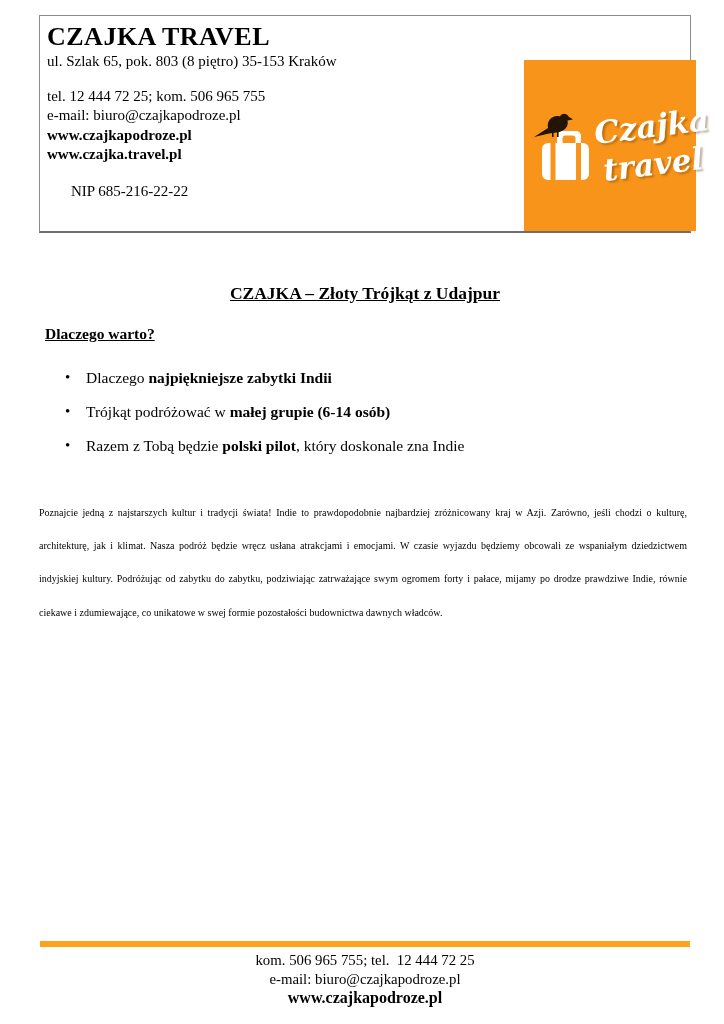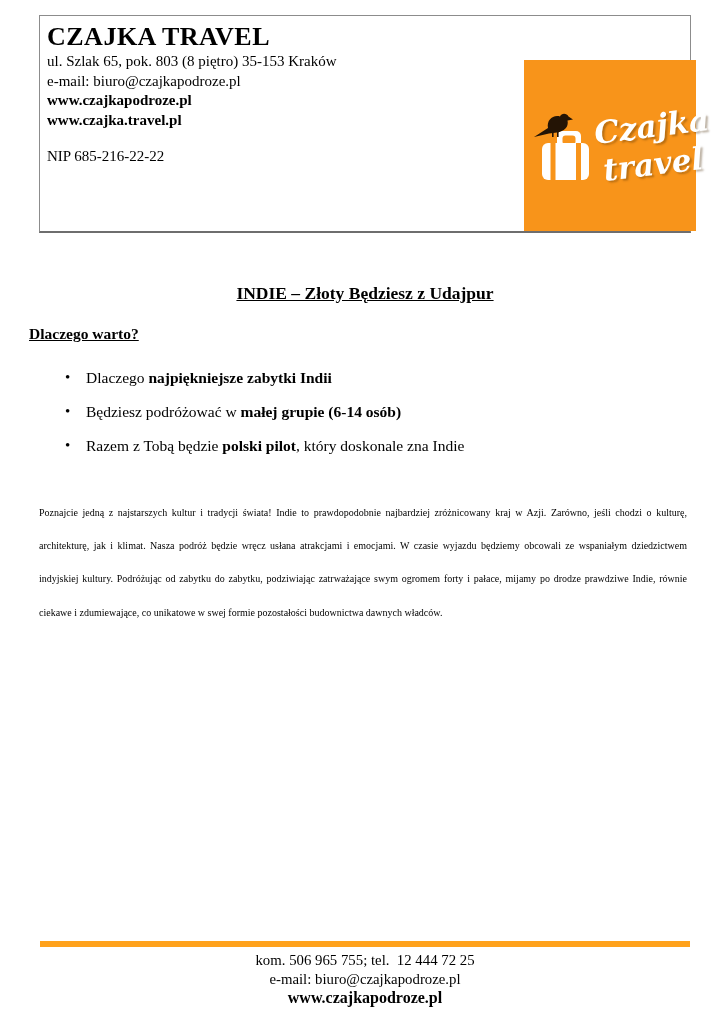--- a/index.html
+++ b/index.html
@@ -30,21 +30,21 @@
   }
   .company-name {
     font-size: 26px;
     font-weight: bold;
     line-height: 31px;
     letter-spacing: 0.5px;
   }
   .hline { font-size: 15px; line-height: 19.5px; }
   .hline.bold { font-weight: bold; }
   .gap-before { margin-top: 15px; }
-  .gap-before-lg { margin-top: 17px; }
+  .gap-before-lg { margin-top: 17px; margin-left: 24px; }
 
   
   .logo {
     position: absolute;
     left: 484px; top: 44px;
     width: 172px; height: 171px;
   }
   .logo svg { position: absolute; left: 0; top: 0; }
   .logo-word {
     position: absolute;
@@ -64,21 +64,21 @@
     position: absolute;
     left: 39px; top: 283px;
     width: 652px;
     text-align: center;
     font-size: 17.5px;
     font-weight: bold;
     text-decoration: underline;
   }
   .section-heading {
     position: absolute;
-    left: 29px; top: 325px;
+    left: 45px; top: 325px;
     font-size: 15.5px;
     font-weight: bold;
     text-decoration: underline;
   }
   .bullet-list {
     position: absolute;
     left: 41px; top: 369px;
     width: 640px;
   }
   .bullet-item {
@@ -131,20 +131,21 @@
 </style>
 </head>
 <body>
 
 <div class="page">
 
   <div class="header-box">
     <div class="header-text">
       <div class="company-name">CZAJKA TRAVEL</div>
       <div class="hline">ul. Szlak 65, pok. 803 (8 piętro) 35-153 Kraków</div>
+      <div class="hline gap-before">tel. 12 444 72 25; kom. 506 965 755</div>
       <div class="hline">e-mail: biuro@czajkapodroze.pl</div>
       <div class="hline bold">www.czajkapodroze.pl</div>
       <div class="hline bold">www.czajka.travel.pl</div>
       <div class="hline gap-before-lg">NIP 685-216-22-22</div>
     </div>
 
     <div class="logo" style="background-color: rgb(248, 148, 26);">
       <svg width="172" height="171" viewBox="0 0 172 171">
 
         <g>
@@ -159,32 +160,32 @@
           <path d="M10 77 L24 68 C22.5 60 29 54.5 36 56.5 C37.5 52.5 43 53 44.5 56.5 L49 59.5 L43.5 60.5 C45 67 40 71.5 33 72.5 L25 73.5 Z" style="fill: rgb(36, 20, 5);"></path>
           <rect x="28" y="71" width="1.6" height="6" style="fill: rgb(36, 20, 5);"></rect>
           <rect x="33" y="71" width="1.6" height="6" style="fill: rgb(36, 20, 5);"></rect>
         </g>
       </svg>
       <div class="logo-word logo-word-1">Czajka</div>
       <div class="logo-word logo-word-2">travel</div>
     </div>
   </div>
 
-  <div class="doc-title">INDIE – Złoty Będziesz z Udajpur</div>
+  <div class="doc-title">CZAJKA – Złoty Trójkąt z Udajpur</div>
 
   <div class="section-heading">Dlaczego warto?</div>
 
   <div class="bullet-list">
     <div class="bullet-item">
       <span class="bullet-dot">•</span>
       <span>Dlaczego </span><span class="b">najpiękniejsze zabytki Indii</span><span></span>
     </div>
     <div class="bullet-item">
       <span class="bullet-dot">•</span>
-      <span>Będziesz podróżować w </span><span class="b">małej grupie (6-14 osób)</span><span></span>
+      <span>Trójkąt podróżować w </span><span class="b">małej grupie (6-14 osób)</span><span></span>
     </div>
     <div class="bullet-item">
       <span class="bullet-dot">•</span>
       <span>Razem z Tobą będzie </span><span class="b">polski pilot</span><span>, który doskonale zna Indie</span>
     </div>
   </div>
 
   <div class="main-paragraph">Poznajcie jedną z najstarszych kultur i tradycji świata! Indie to prawdopodobnie najbardziej zróżnicowany kraj w Azji. Zarówno, jeśli chodzi o kulturę, architekturę, jak i klimat. Nasza podróż będzie wręcz usłana atrakcjami i emocjami. W czasie wyjazdu będziemy obcowali ze wspaniałym dziedzictwem indyjskiej kultury. Podróżując od zabytku do zabytku, podziwiając zatrważające swym ogromem forty i pałace, mijamy po drodze prawdziwe Indie, równie ciekawe i zdumiewające, co unikatowe w swej formie pozostałości budownictwa dawnych władców.</div>
 
 

